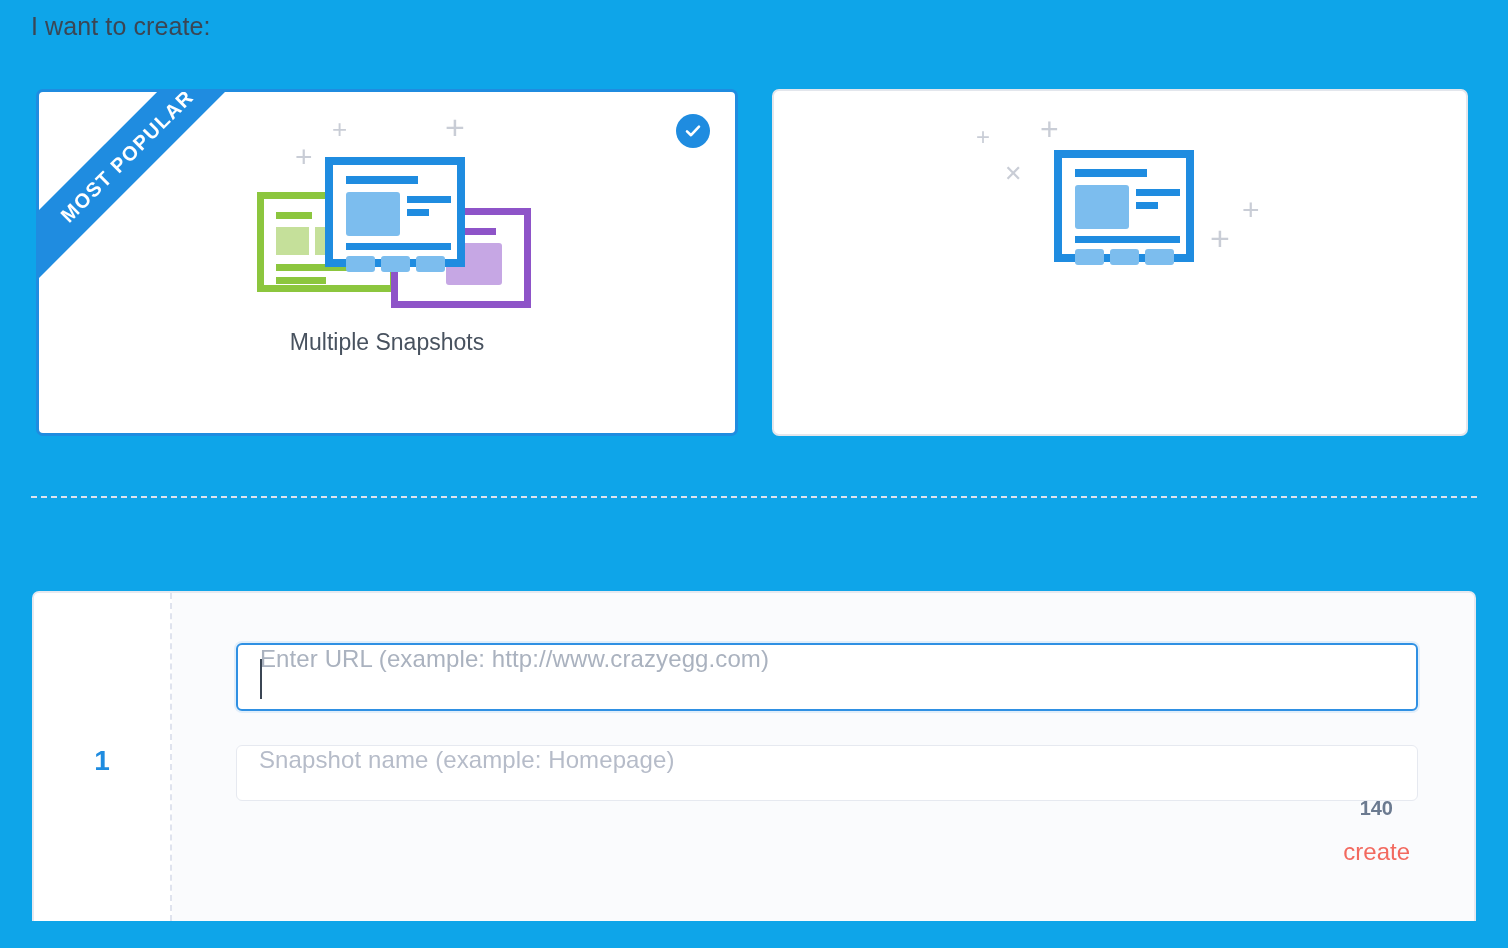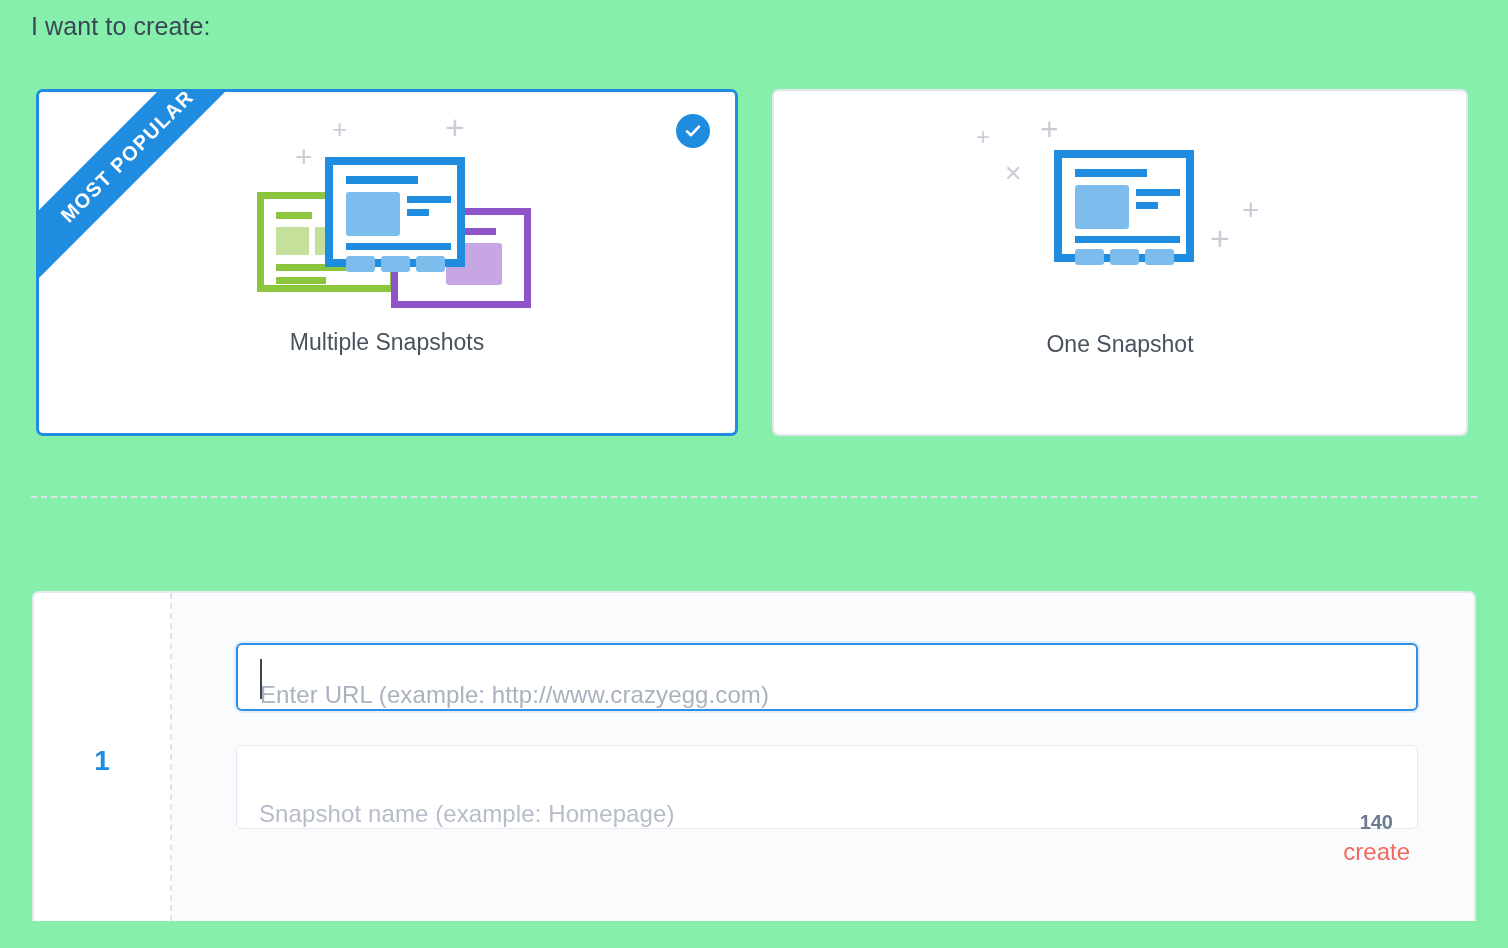--- a/index.html
+++ b/index.html
@@ -7,21 +7,21 @@
     margin: 0; padding: 0;
     width: 1508px; height: 948px;
     background: #ffffff;
     font-family: "Liberation Sans", sans-serif;
     -webkit-font-smoothing: antialiased;
   }
   #page {
     position: relative;
     width: 1508px; height: 948px;
     overflow: hidden;
-    background: #86efac;
+    background: #0ea5e9;
   }
 
   
   .heading {
     position: absolute;
     left: 31px; top: 12px;
     font-size: 25px;
     color: #3b4654;
     letter-spacing: 0.1px;
   }
@@ -190,31 +190,31 @@
     position: absolute;
     left: 138px; top: 0; right: 0; bottom: 0;
     background: #fafbfd;
   }
 
   .field {
     position: absolute;
     background: #ffffff;
     border-radius: 6px;
     display: flex;
-    align-items: flex-end;
+    align-items: flex-start;
   }
   .field-url {
     left: 64px; top: 50px;
     width: 1182px; height: 68px;
     border: 2px solid #2f90e3;
     box-shadow: 0 0 0 2px rgba(47,144,227,0.12);
   }
   .field-name {
     left: 64px; top: 152px;
-    width: 1182px; height: 84px;
+    width: 1182px; height: 56px;
     border: 1px solid #e6e9f0;
   }
   .caret {
     position: absolute;
     left: 22px; top: 14px;
     width: 2px; height: 40px;
     background: #3b4654;
   }
   .field-text {
     padding-left: 22px;
@@ -306,21 +306,20 @@
         <span class="bar b-img"></span>
         <span class="bar b-l2"></span>
         <span class="bar b-l3"></span>
         <span class="bar b-l4"></span>
         <span class="bar b-s1"></span>
         <span class="bar b-s2"></span>
         <span class="bar b-s3"></span>
       </div>
     </div>
 
-    <div class="card-label">One Snapshot</div>
   </div>
 
   <div class="divider"></div>
 
   <div class="row">
 
     <div class="row-index">
       <div class="row-index-num">1</div>
     </div>
     <div class="row-divider-v"></div>

